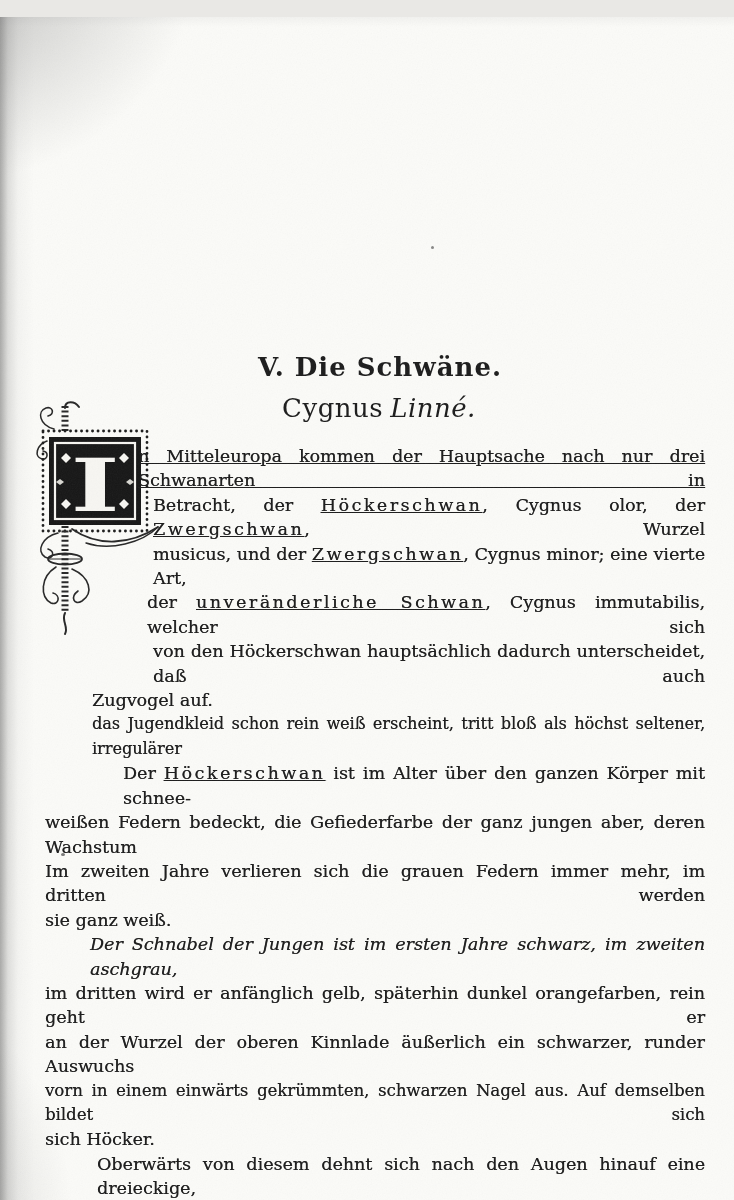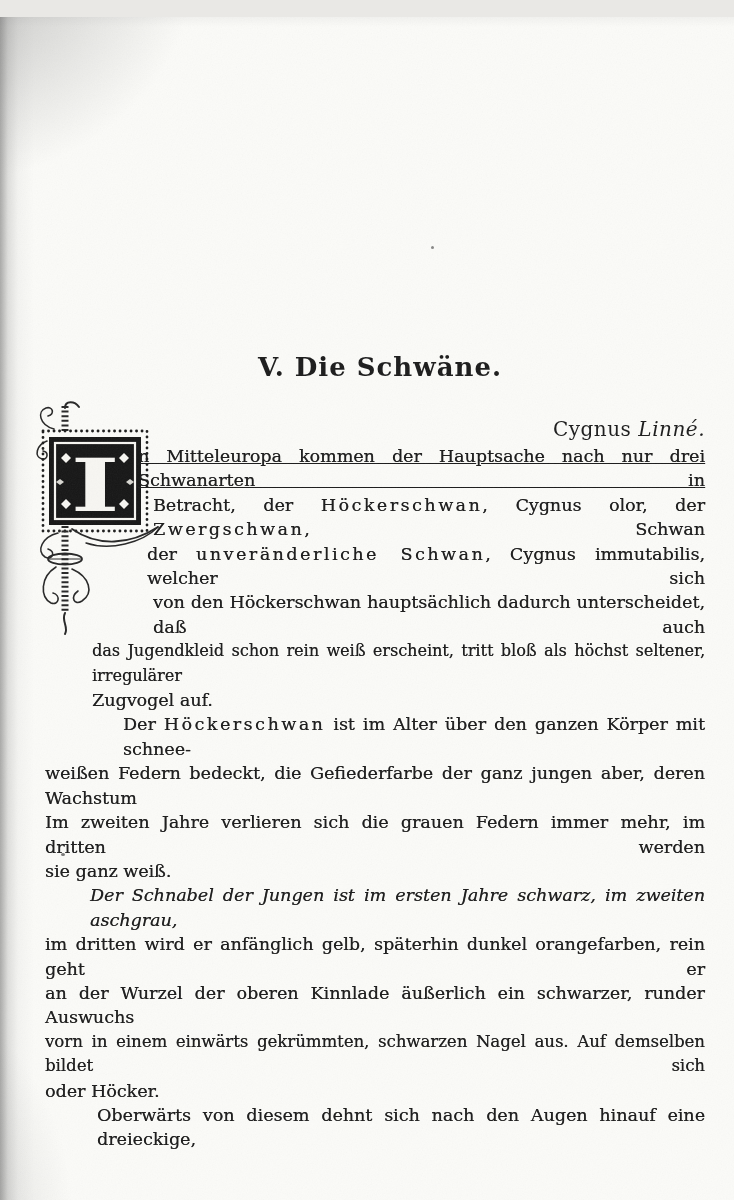--- a/index.html
+++ b/index.html
@@ -18,36 +18,36 @@
       linear-gradient(180deg, rgba(160,160,160,.10) 0px, rgba(255,255,255,0) 10px),
       #fbfbf8;
   }
   .title{
     position:absolute;top:335px;left:45px;width:660px;margin:0;
     text-align:center;text-indent:10px;
     font-size:26px;font-weight:bold;letter-spacing:1px;
     font-family:"DejaVu Serif", serif;
   }
   .subtitle{
-    position:absolute;top:400px;left:45px;width:660px;margin:0;
-    text-align:right;text-indent:8px;
-    font-size:20px;font-weight:normal;letter-spacing:.5px;
+    position:absolute;top:376px;left:45px;width:660px;margin:0;
+    text-align:center;text-indent:8px;
+    font-size:26px;font-weight:normal;letter-spacing:.5px;
     font-family:"DejaVu Serif", serif;
   }
   .subtitle .genus{margin-right:7px;}
   .subtitle .it{font-style:italic;}
   .textcol{
     position:absolute;left:45px;top:427px;width:660px;
     font-size:17.5px;line-height:24.4px;
     text-shadow:0.25px 0 0 rgba(20,20,20,.75);
   }
   .para{margin:0;}
   .line{min-height:24.4px;}
   .just{text-align:justify;text-align-last:justify;}
-  .sperr{letter-spacing:2.5px;}
+  .sperr{letter-spacing:2.5px;text-decoration:underline;}
   .dropcap{position:absolute;left:32px;top:384px;width:130px;height:238px;}
   .speck{position:absolute;border-radius:50%;background:#4a4a4a;}
   .sp1{left:431px;top:229px;width:3px;height:3px;opacity:.65;}
   .sp2{left:61px;top:836px;width:4px;height:3px;opacity:.75;}
   .sp3{left:671px;top:1186px;width:3px;height:2px;opacity:.35;}
   .noise{position:absolute;left:0;top:0;pointer-events:none;opacity:.06;}
 </style>
 </head>
 <body>
 
@@ -88,38 +88,39 @@
       <path d="M26,132 C10,136 4,150 13,156 C21,160 24,150 16,148" stroke="#262626" stroke-width="1.6" fill="none" stroke-linecap="round"></path>
       <path d="M24,166 C8,176 8,196 19,202 C27,205 29,194 21,192" stroke="#262626" stroke-width="1.6" fill="none" stroke-linecap="round"></path>
       <path d="M40,168 C58,176 62,192 50,200 C42,205 38,196 46,190" stroke="#262626" stroke-width="1.6" fill="none" stroke-linecap="round"></path>
       <path d="M33,212 C29,220 37,226 33,233" stroke="#262626" stroke-width="2" fill="none" stroke-linecap="round"></path>
     </svg>
   </div>
 
   <div class="textcol">
       <div class="para">
         <div class="line just" style="padding-left: 93px; text-decoration: underline;"><span>n Mitteleuropa kommen der Hauptsache nach nur drei Schwanarten in</span></div>
-        <div class="line just" style="padding-left: 108px;"><span>Betracht, der </span><span class="sperr">Höckerschwan</span><span>, Cygnus olor, der </span><span class="sperr">Zwergschwan</span><span>, Schwan</span></div>
+        <div class="line just" style="padding-left: 108px;"><span>Betracht, der </span><span class="sperr">Höckerschwan</span><span>, Cygnus olor, der </span><span class="sperr">Zwergschwan</span><span>, Wurzel</span></div>
+        <div class="line just" style="padding-left: 108px;"><span>musicus, und der </span><span class="sperr">Zwergschwan</span><span>, Cygnus minor; eine vierte Art,</span></div>
         <div class="line just" style="padding-left: 102px;"><span>der </span><span class="sperr">unveränderliche Schwan</span><span>, Cygnus immutabilis, welcher sich</span></div>
         <div class="line just" style="padding-left: 108px;"><span>von den Höckerschwan hauptsächlich dadurch unterscheidet, daß auch</span></div>
+        <div class="line" style="padding-left: 47px;"><span>Zugvogel auf.</span></div>
         <div class="line just" style="padding-left: 47px; font-size: 16px;"><span>das Jugendkleid schon rein weiß erscheint, tritt bloß als höchst seltener, irregulärer</span></div>
-        <div class="line" style="padding-left: 47px;"><span>Zugvogel auf.</span></div>
       </div>
       <div class="para">
         <div class="line just" style="padding-left: 78px;"><span>Der </span><span class="sperr">Höckerschwan</span><span> ist im Alter über den ganzen Körper mit schnee-</span></div>
         <div class="line just"><span>weißen Federn bedeckt, die Gefiederfarbe der ganz jungen aber, deren Wachstum</span></div>
         <div class="line just"><span>Im zweiten Jahre verlieren sich die grauen Federn immer mehr, im dritten werden</span></div>
         <div class="line"><span>sie ganz weiß.</span></div>
       </div>
       <div class="para">
         <div class="line just" style="padding-left: 45px; font-style: italic;"><span>Der Schnabel der Jungen ist im ersten Jahre schwarz, im zweiten aschgrau,</span></div>
         <div class="line just"><span>im dritten wird er anfänglich gelb, späterhin dunkel orangefarben, rein geht er</span></div>
         <div class="line just"><span>an der Wurzel der oberen Kinnlade äußerlich ein schwarzer, runder Auswuchs</span></div>
         <div class="line just" style="font-size: 16.5px;"><span>vorn in einem einwärts gekrümmten, schwarzen Nagel aus. Auf demselben bildet sich</span></div>
-        <div class="line"><span>oder Höcker.</span></div>
+        <div class="line"><span>sich Höcker.</span></div>
       </div>
       <div class="para">
         <div class="line just" style="padding-left: 52px;"><span>Oberwärts von diesem dehnt sich nach den Augen hinauf eine dreieckige,</span></div>
       </div>
     </div>
 
   <div class="speck sp1"></div>
   <div class="speck sp2"></div>
   <div class="speck sp3"></div>
 

